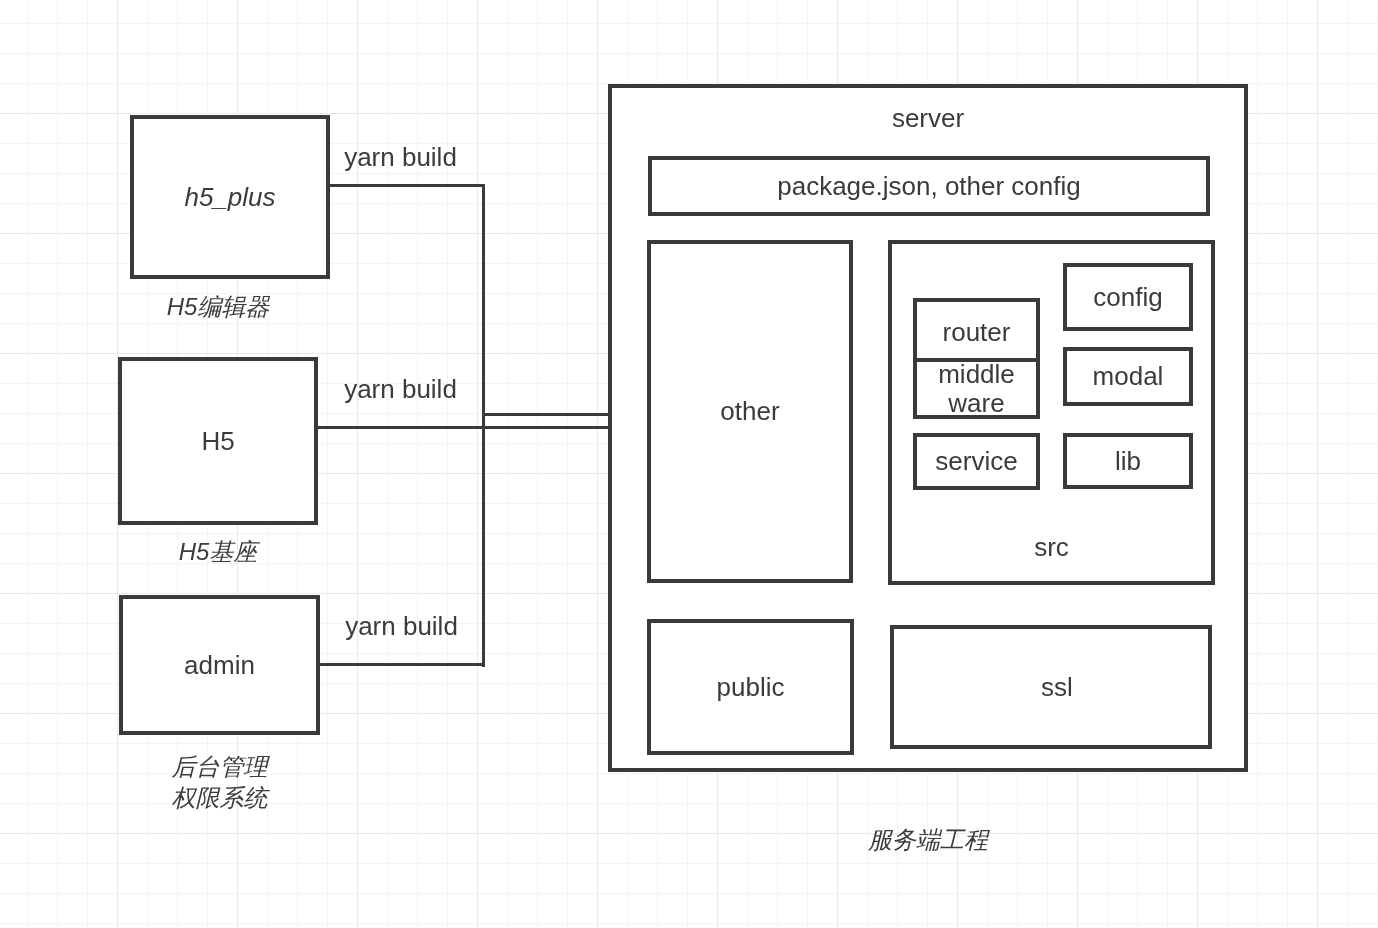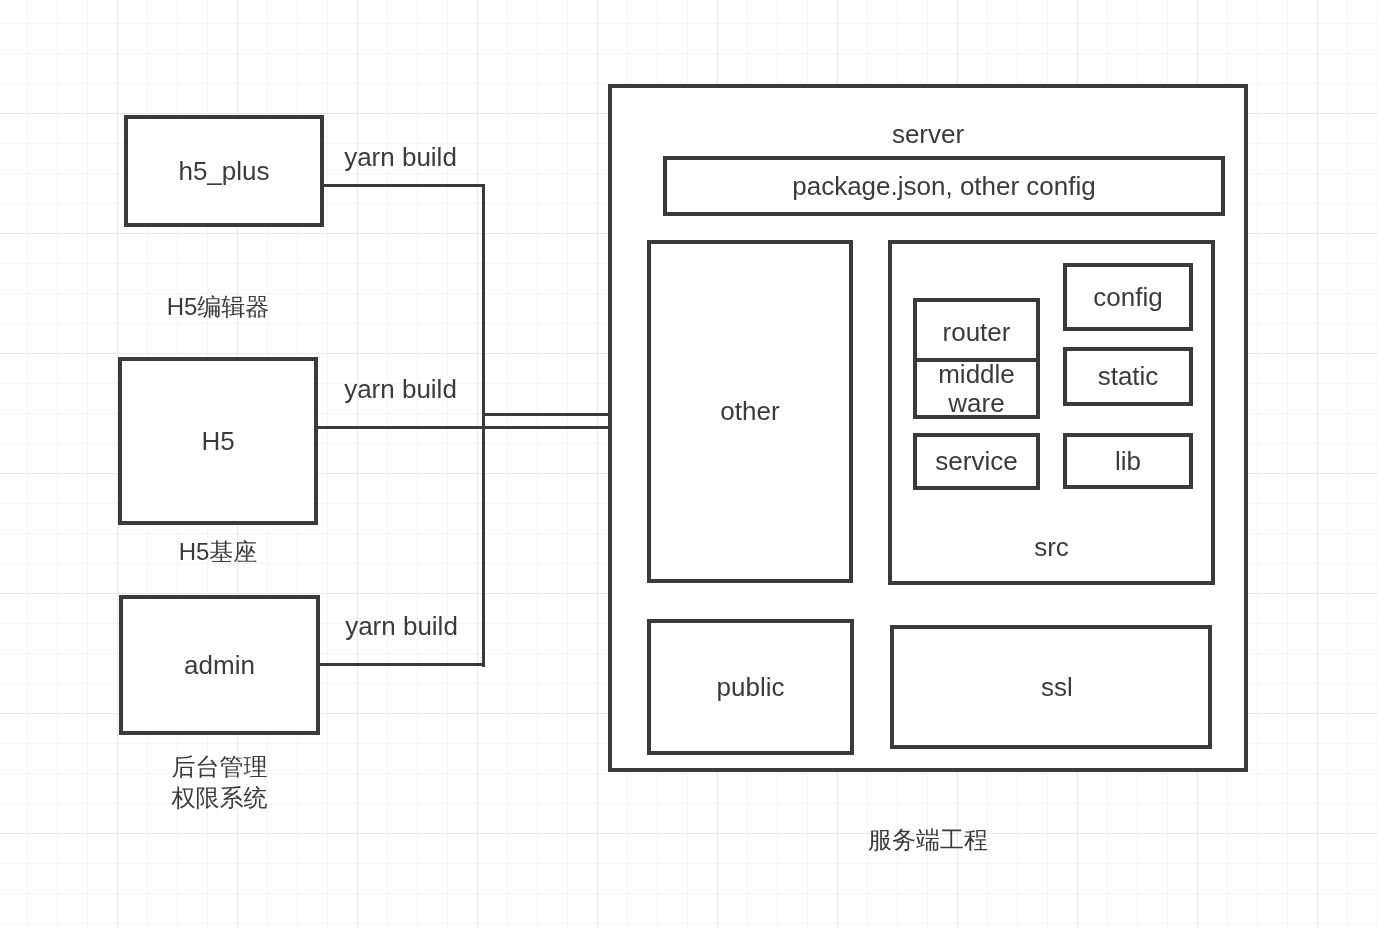--- a/index.html
+++ b/index.html
@@ -53,24 +53,25 @@
     text-align: center;
     color: #3b3b3b;
     white-space: nowrap;
   }
   .t-caption {
     position: absolute;
     font-size: 24px;
     text-align: center;
     color: #3b3b3b;
     line-height: 31px;
+    font-style: italic;
   }
 
   
-  #box-h5plus { left: 124px; top: 115px; width: 200px; height: 112px; }
+  #box-h5plus { left: 130px; top: 115px; width: 200px; height: 164px; font-style: italic; }
   #box-h5     { left: 118px; top: 357px; width: 200px; height: 168px; }
   #box-admin  { left: 119px; top: 595px; width: 201px; height: 140px; }
 
   #cap-h5plus { left: 118px; top: 291px; width: 200px; }
   #cap-h5     { left: 118px; top: 536px; width: 200px; }
   #cap-admin  { left: 119px; top: 751px; width: 201px; }
   #cap-server { left: 608px; top: 824px; width: 640px; }
 
   #edge-label-1 { left: 318px; top: 142px; width: 165px; }
   #edge-label-2 { left: 318px; top: 374px; width: 165px; }
@@ -80,23 +81,23 @@
   #conn-h1 { left: 318px; top: 184px; width: 165px; height: 3px; }
   #conn-v1 { left: 482px; top: 184px; width: 3px;  height: 483px; }
   #conn-h4 { left: 320px; top: 663px; width: 163px; height: 3px; }
   #conn-h2 { left: 483px; top: 413px; width: 145px; height: 3px; }
   #conn-h3 { left: 318px; top: 426px; width: 310px; height: 3px; }
   #arrow-1 { left: 627px; top: 406px; }
   #arrow-2 { left: 627px; top: 420px; }
 
   
   #box-server { left: 608px; top: 84px; width: 640px; height: 688px; display: block; }
-  #server-title { position: absolute; left: 0; top: 16px; width: 100%; text-align: center; font-size: 26px; margin-top: 16px; }
+  #server-title { position: absolute; left: 0; top: 16px; width: 100%; text-align: center; font-size: 26px; }
 
-  #box-package { left: 36px;  top: 68px;  width: 562px; height: 60px; margin-left: 15px; }
+  #box-package { left: 36px;  top: 68px;  width: 562px; height: 60px; }
   #box-static  { left: 35px;  top: 152px; width: 206px; height: 343px; }
   #box-src     { left: 276px; top: 152px; width: 327px; height: 345px; display: block; }
   #box-public  { left: 35px;  top: 531px; width: 207px; height: 136px; }
   #box-ssl     { left: 278px; top: 537px; width: 322px; height: 124px; padding-left: 12px; }
 
   
   #box-router     { left: 21px;  top: 19px;  width: 127px; height: 68px; margin-top: 35px; }
   #box-config     { left: 171px; top: 19px;  width: 130px; height: 68px; }
   #box-middleware { left: 21px;  top: 102px; width: 127px; height: 61px; margin-top: 12px; }
   #box-modal      { left: 171px; top: 103px; width: 130px; height: 59px; }
@@ -154,21 +155,21 @@
       <div class="box" id="box-router">
         <span>router</span>
       </div>
       <div class="box" id="box-config">
         <span>config</span>
       </div>
       <div class="box" id="box-middleware">
         <span>middle ware</span>
       </div>
       <div class="box" id="box-modal">
-        <span>static</span>
+        <span>modal</span>
       </div>
       <div class="box" id="box-service">
         <span>service</span>
       </div>
       <div class="box" id="box-lib">
         <span>lib</span>
       </div>
       <div id="src-label">src</div>
     </div>
 

